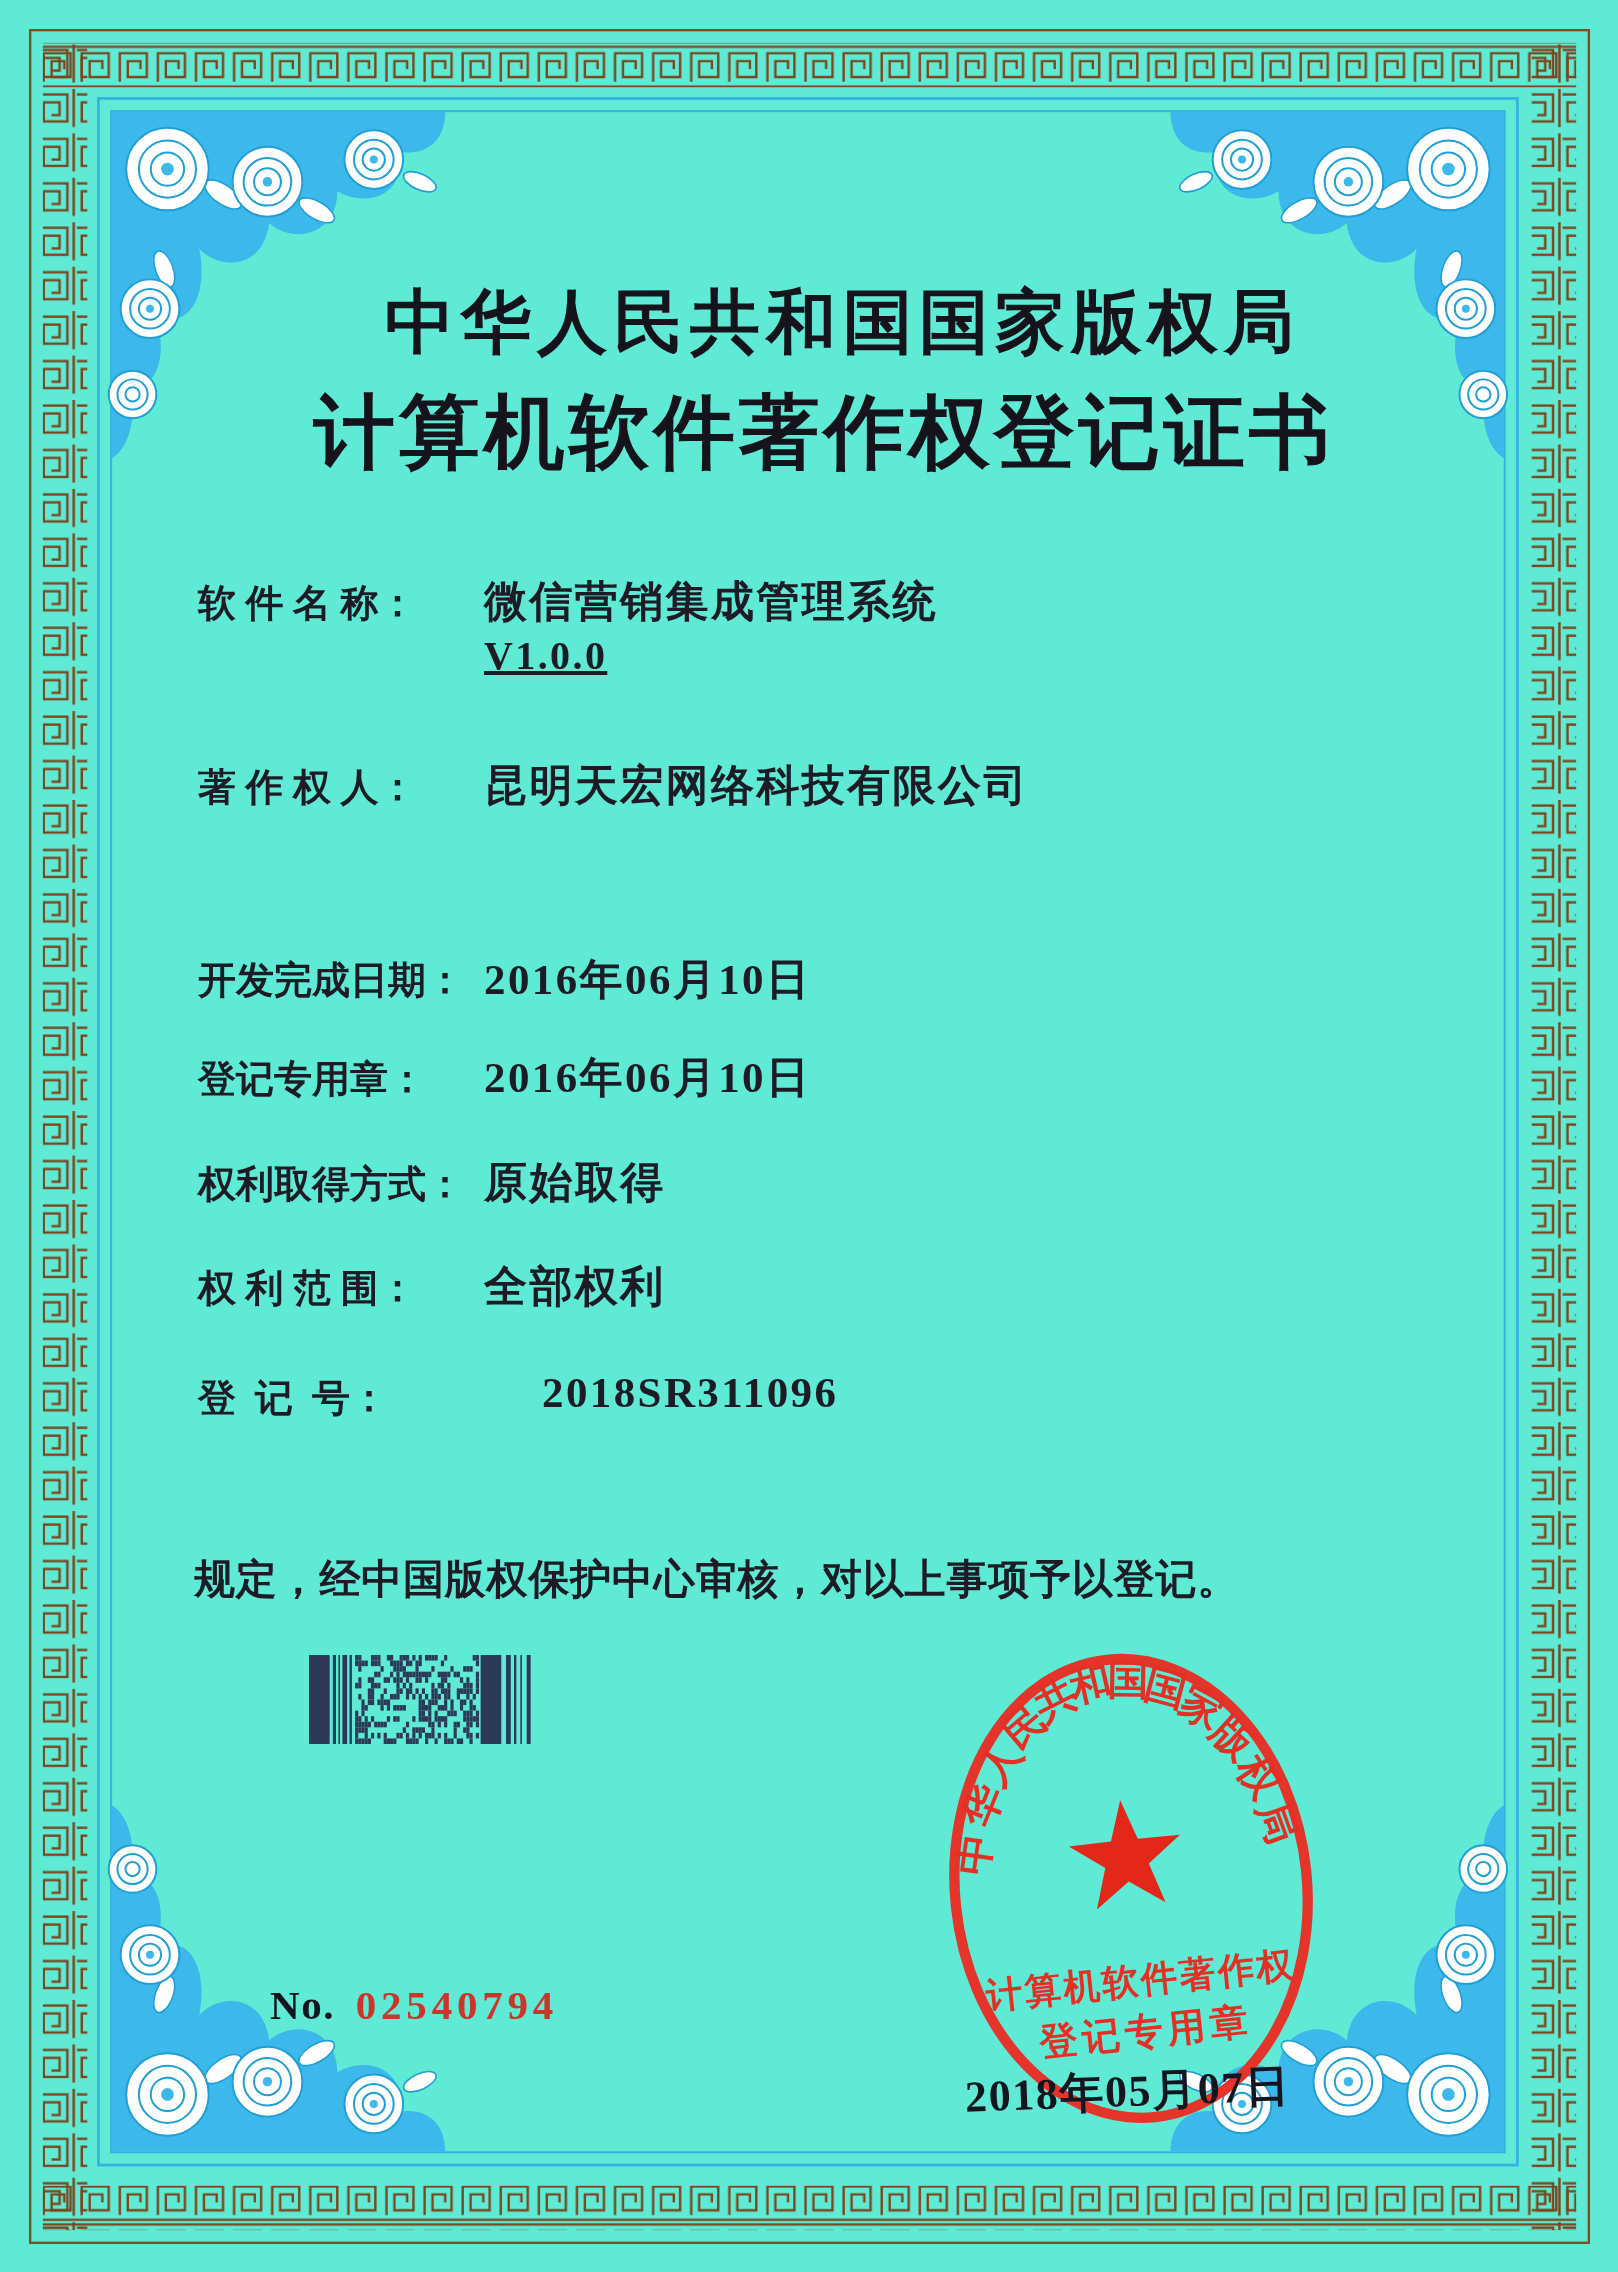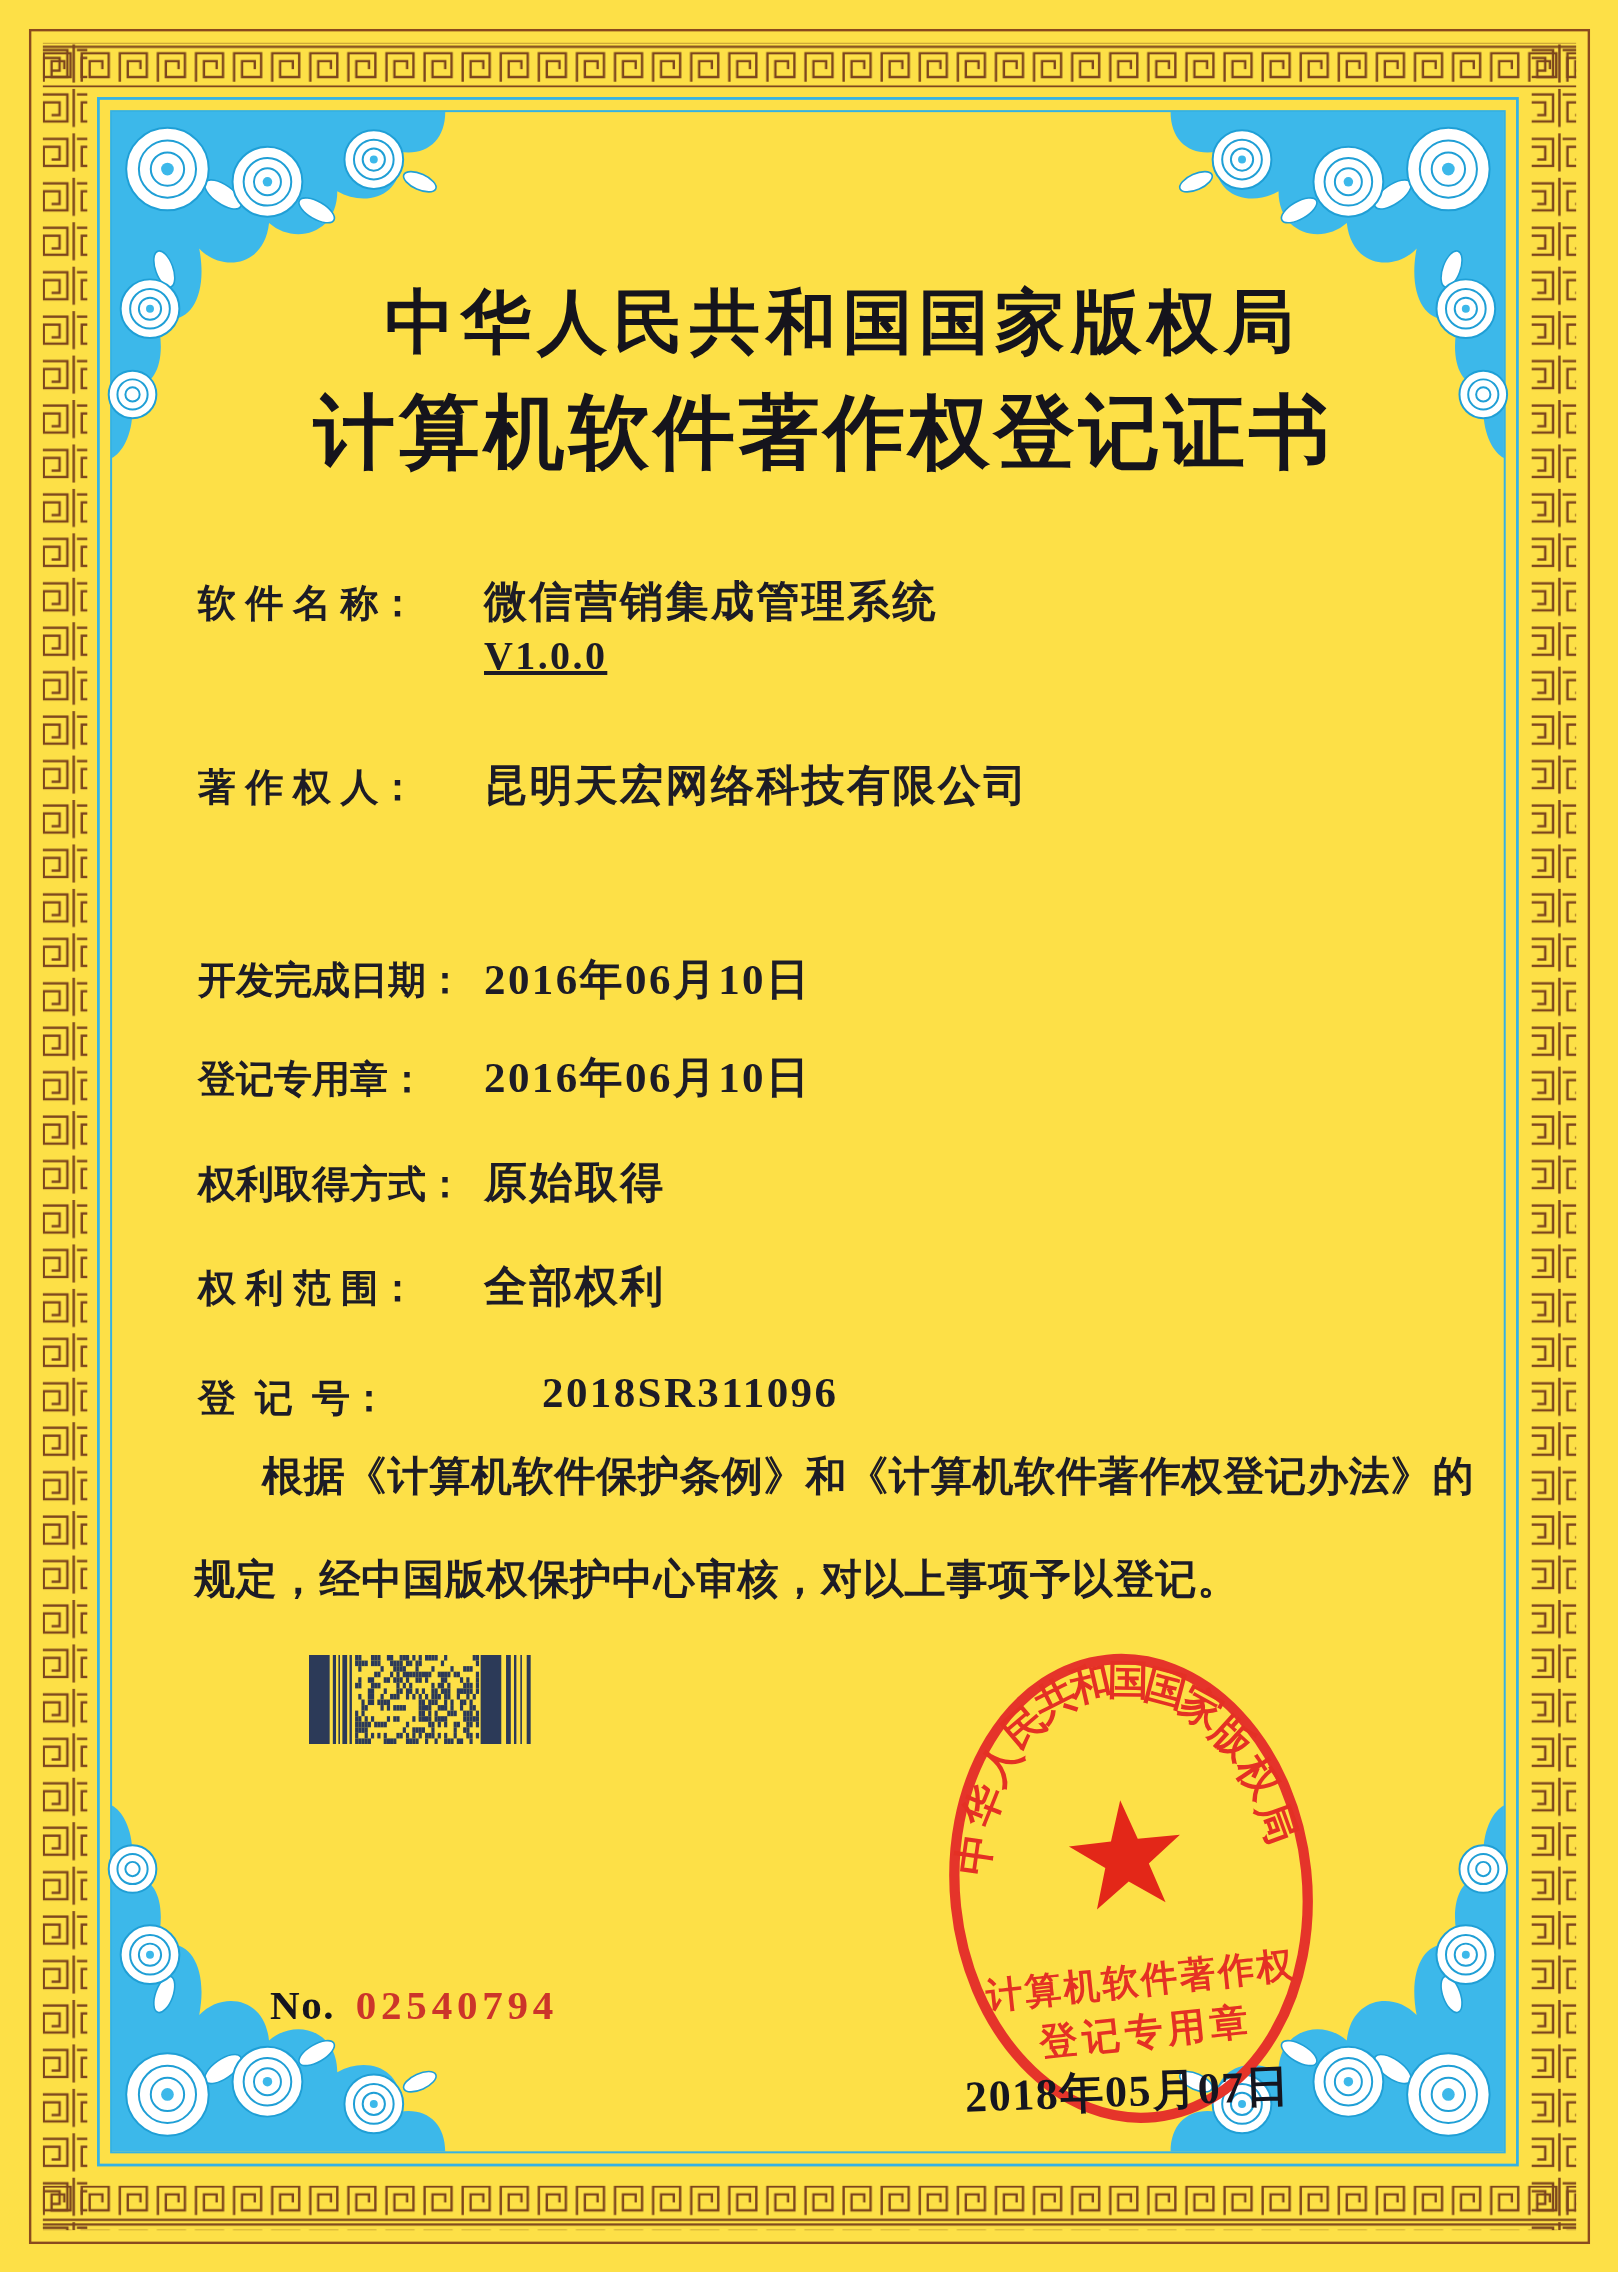--- a/index.html
+++ b/index.html
@@ -1,19 +1,19 @@
 <!DOCTYPE html>
 <html style="font-size:12.7px"><head>
 <meta charset="utf-8">
 <style>
   html,body{margin:0;padding:0;background:#e8e8e8;}
   .page{
     position:relative;
     width:1619px;height:2273px;
-    background:#fde047;
+    background:#5eead4;
     overflow:hidden;
     font-family:"Liberation Serif","DejaVu Serif",serif;
     color:#1d1c26;
   }
   svg{display:block;}
   .frame-svg{position:absolute;left:0;top:0;z-index:1;}
 
   .agency-title{
     position:absolute;left:0;top:276px;width:1619px;
     text-align:center;transform:translateX(33px);
@@ -170,21 +170,20 @@
 
   <div class="fld-label" style="top:1159px">权利取得方式：</div>
   <div class="fld-value" style="top:1154px">原始取得</div>
 
   <div class="fld-label" style="top:1263px">权 利 范 围：</div>
   <div class="fld-value" style="top:1258px">全部权利</div>
 
   <div class="fld-label" style="top:1373px">登  记  号：</div>
   <div class="fld-value reg" style="top:1368px">2018SR311096</div>
 
-  <div class="para-line" style="top:1449px;left:262px">根据《计算机软件保护条例》和《计算机软件著作权登记办法》的</div>
   <div class="para-line" style="top:1552px">规定，经中国版权保护中心审核，对以上事项予以登记。</div>
 
   <div class="barcode-box">
     <svg id="barcode-svg" width="232" height="89" viewBox="0 0 292 112">
       <g id="barcode-cells" fill="#2c3a58">
           <rect x="0" y="0" width="26" height="112"></rect>
           <rect x="30" y="0" width="4" height="112"></rect>
           <rect x="37" y="0" width="2" height="112"></rect>
           <rect x="42" y="0" width="6" height="112"></rect>
           <rect x="51" y="0" width="3" height="112"></rect>

